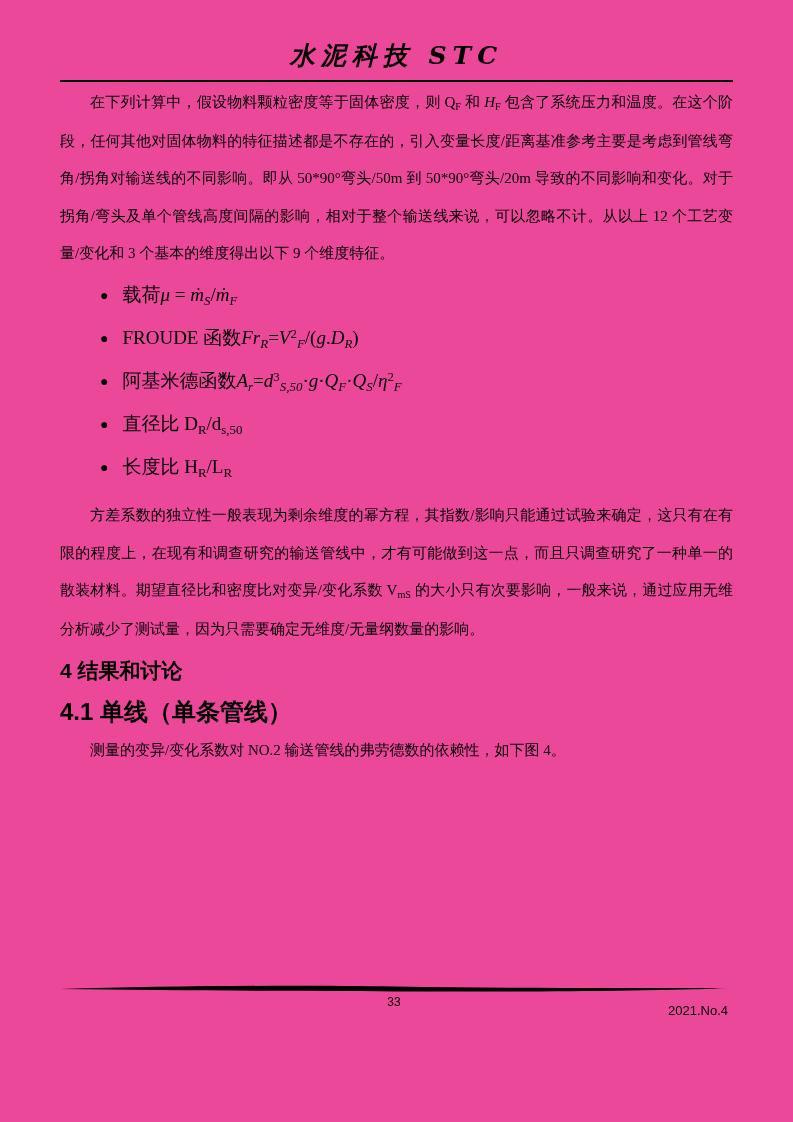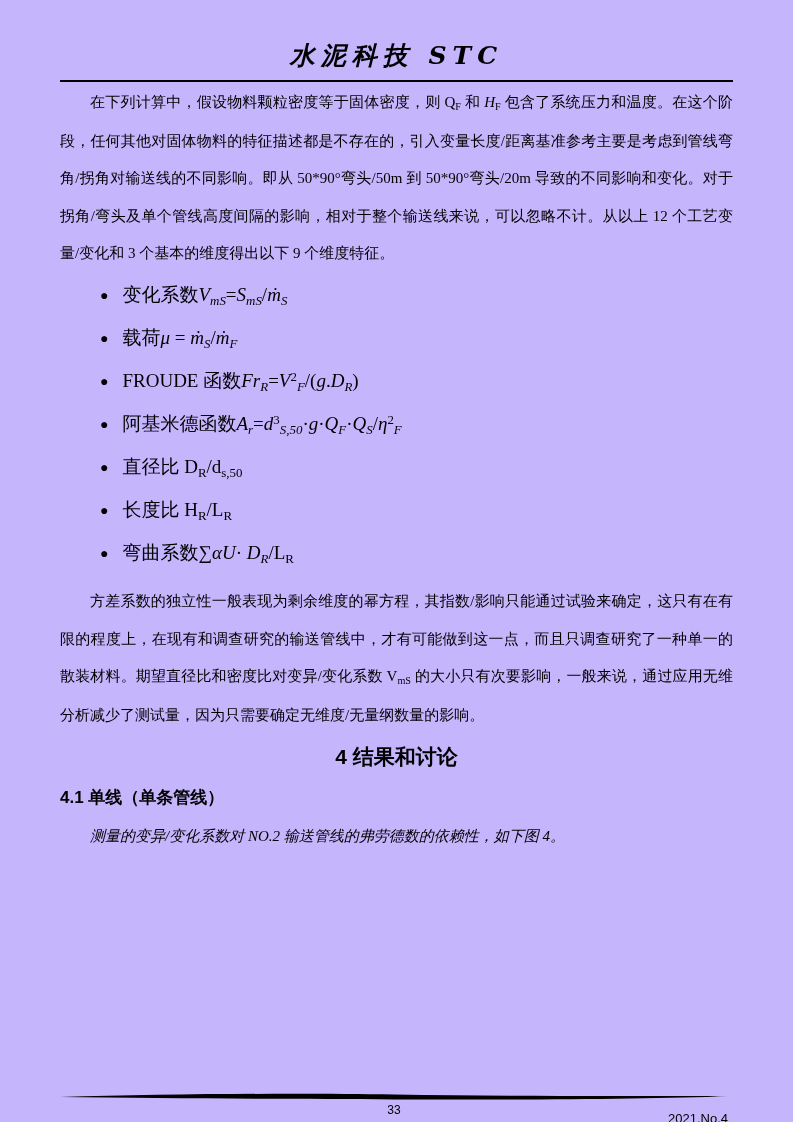--- a/index.html
+++ b/index.html
@@ -1,21 +1,21 @@
 <!DOCTYPE html>
 <html lang="zh"><head>
 <meta charset="utf-8">
 <style>
   html,body{margin:0;padding:0;background:#ffffff;}
   .page{
     position:relative;
     width:793px;height:1122px;
     box-sizing:border-box;
     padding:40px 60px 0 60px;
-    background:#c4b5fd;
+    background:#ec4899;
     color:#000;
     font-family:"Liberation Serif","DejaVu Serif",serif;
     overflow:hidden;
   }
   .doc-title{
     text-align:center;
     font-size:25px;
     line-height:32px;
     font-weight:bold;
     font-style:italic;
@@ -60,33 +60,32 @@
   .k-i{font-style:italic;}
   .k-sub{font-size:68%;position:relative;top:0.28em;}
   .k-subi{font-size:68%;position:relative;top:0.28em;font-style:italic;}
   .k-sup{font-size:68%;position:relative;top:-0.45em;}
   .h-sec{
     font-size:21px;
     font-weight:bold;
     margin:6px 0 0 0;
     line-height:34px;
     font-family:"Liberation Sans","DejaVu Sans",sans-serif;
-    text-align:center;
   }
   .h-subsec{
-    font-size:17px;
+    font-size:24px;
     font-weight:bold;
     margin:8px 0 0 0;
     line-height:32px;
     font-family:"Liberation Sans","DejaVu Sans",sans-serif;
   }
-  .p-last{margin-top:4px;font-style:italic;}
+  .p-last{margin-top:4px;}
   .footer{
     position:absolute;
-    left:60px;right:65px;top:1092px;
+    left:60px;right:65px;top:984px;
   }
   .footer-line{display:block;width:100%;height:10px;}
   .footer-row{
     position:relative;
     margin-top:1px;
     height:18px;
     font-family:"Liberation Sans","DejaVu Sans",sans-serif;
   }
   .page-num{
     position:absolute;left:0;right:0;
@@ -104,39 +103,33 @@
 
 <div class="page">
 
   <div class="doc-title">水泥科技 STC</div>
   <hr class="header-rule">
 
   <p class="body-text p-first"><span class="k-n">在下列计算中，假设物料颗粒密度等于固体密度，则 Q</span><span class="k-sub">F</span><span class="k-n"> 和 </span><span class="k-i">H</span><span class="k-sub">F</span><span class="k-n"> 包含了系统压力和温度。在这个阶段，任何其他对固体物料的特征描述都是不存在的，引入变量长度/距离基准参考主要是考虑到管线弯角/拐角对输送线的不同影响。即从 50*90°弯头/50m 到 50*90°弯头/20m 导致的不同影响和变化。对于拐角/弯头及单个管线高度间隔的影响，相对于整个输送线来说，可以忽略不计。从以上 12 个工艺变量/变化和 3 个基本的维度得出以下 9 个维度特征。</span></p>
 
   <ul class="feature-list">
     <li>
-      <span class="bullet">●</span><span><span class="k-n">变化系数</span><span class="k-i">V</span><span class="k-subi">mS</span><span class="k-n">=</span><span class="k-i">S</span><span class="k-subi">mS</span><span class="k-n">/</span><span class="k-i">ṁ</span><span class="k-subi">S</span></span>
-    </li>
-    <li>
       <span class="bullet">●</span><span><span class="k-n">载荷</span><span class="k-i">μ</span><span class="k-n"> = </span><span class="k-i">ṁ</span><span class="k-subi">S</span><span class="k-n">/</span><span class="k-i">ṁ</span><span class="k-subi">F</span></span>
     </li>
     <li>
       <span class="bullet">●</span><span><span class="k-n">FROUDE 函数</span><span class="k-i">Fr</span><span class="k-subi">R</span><span class="k-n">=</span><span class="k-i">V</span><span class="k-sup">2</span><span class="k-subi">F</span><span class="k-n">/(</span><span class="k-i">g</span><span class="k-n">.</span><span class="k-i">D</span><span class="k-subi">R</span><span class="k-n">)</span></span>
     </li>
     <li>
       <span class="bullet">●</span><span><span class="k-n">阿基米德函数</span><span class="k-i">A</span><span class="k-subi">r</span><span class="k-n">=</span><span class="k-i">d</span><span class="k-sup">3</span><span class="k-subi">S,50</span><span class="k-n">·</span><span class="k-i">g</span><span class="k-n">·</span><span class="k-i">Q</span><span class="k-subi">F</span><span class="k-n">·</span><span class="k-i">Q</span><span class="k-subi">S</span><span class="k-n">/</span><span class="k-i">η</span><span class="k-sup">2</span><span class="k-subi">F</span></span>
     </li>
     <li>
       <span class="bullet">●</span><span><span class="k-n">直径比 D</span><span class="k-sub">R</span><span class="k-n">/d</span><span class="k-sub">s,50</span></span>
     </li>
     <li>
       <span class="bullet">●</span><span><span class="k-n">长度比 H</span><span class="k-sub">R</span><span class="k-n">/L</span><span class="k-sub">R</span></span>
-    </li>
-    <li>
-      <span class="bullet">●</span><span><span class="k-n">弯曲系数∑</span><span class="k-i">αU</span><span class="k-n">· </span><span class="k-i">D</span><span class="k-subi">R</span><span class="k-n">/L</span><span class="k-sub">R</span></span>
     </li>
   </ul>
 
   <p class="body-text"><span class="k-n">方差系数的独立性一般表现为剩余维度的幂方程，其指数/影响只能通过试验来确定，这只有在有限的程度上，在现有和调查研究的输送管线中，才有可能做到这一点，而且只调查研究了一种单一的散装材料。期望直径比和密度比对变异/变化系数 V</span><span class="k-sub">mS</span><span class="k-n"> 的大小只有次要影响，一般来说，通过应用无维分析减少了测试量，因为只需要确定无维度/无量纲数量的影响。</span></p>
 
   <h2 class="h-sec">4 结果和讨论</h2>
   <h3 class="h-subsec">4.1 单线（单条管线）</h3>
 
   <p class="body-text p-last"><span class="k-n">测量的变异/变化系数对 NO.2 输送管线的弗劳德数的依赖性，如下图 4。</span></p>
 

